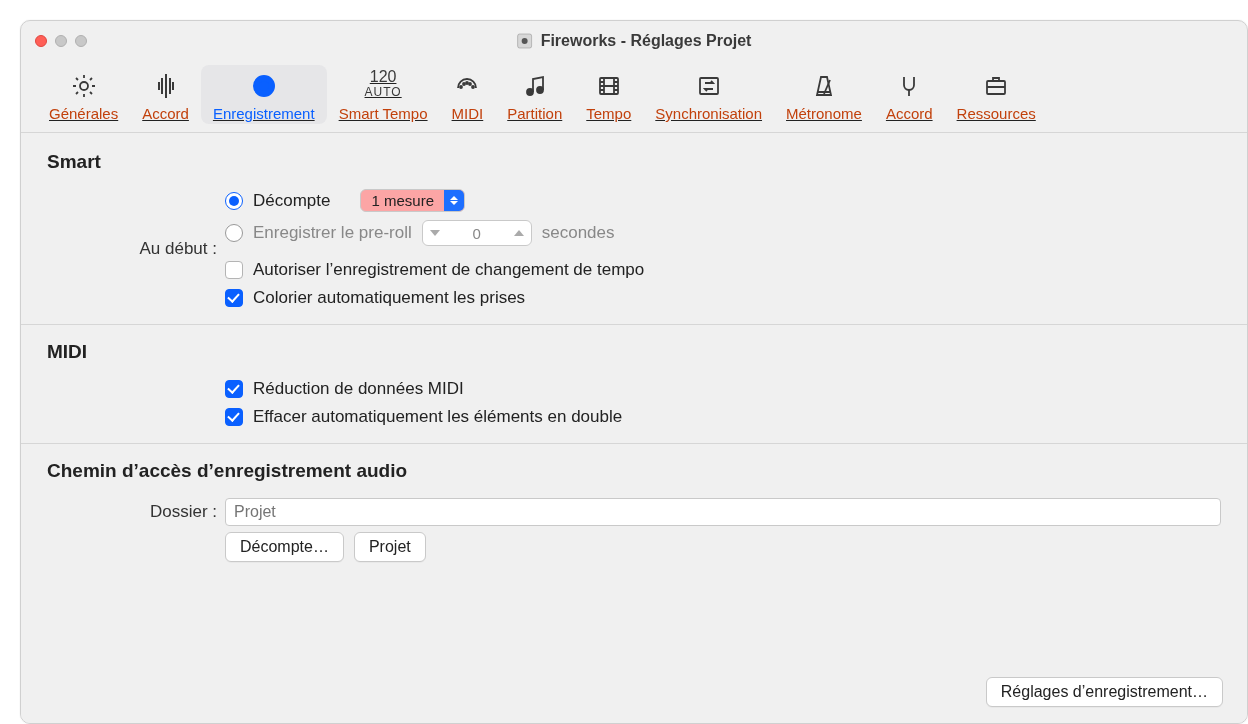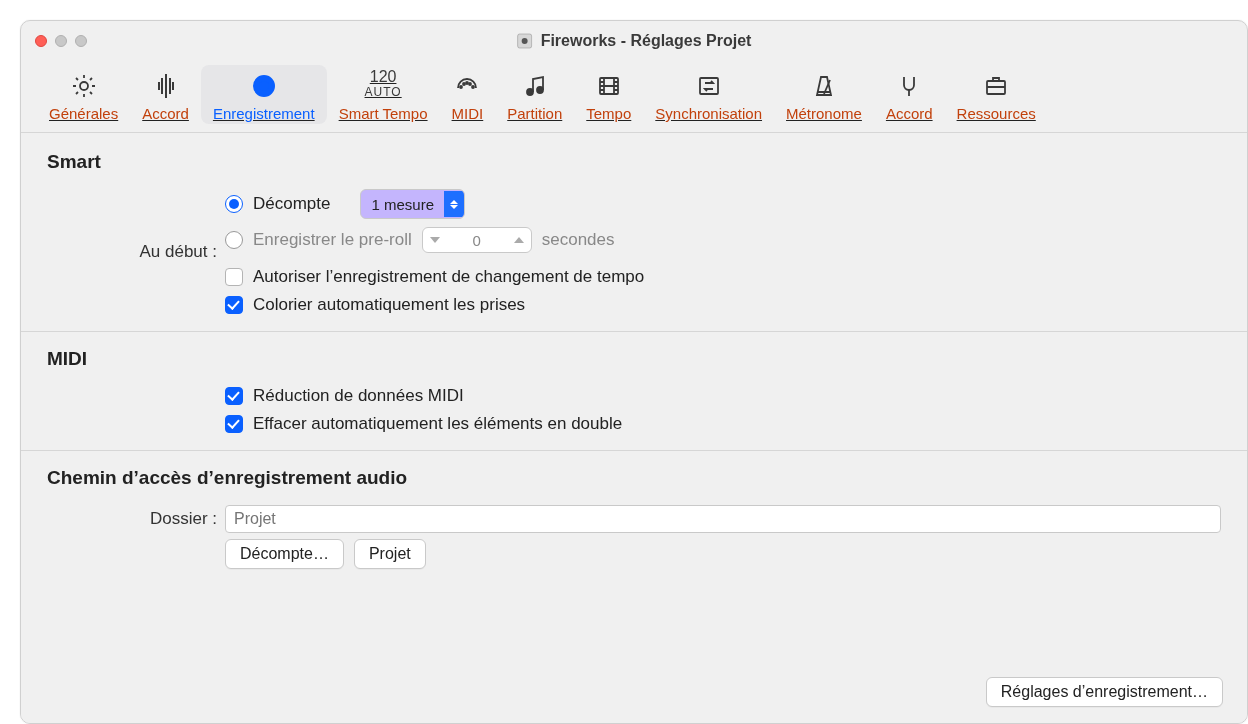--- a/index.html
+++ b/index.html
@@ -77,22 +77,22 @@
   .row-label { text-align: right; color:#333; font-size: 17px; }
   .row-body { display:flex; align-items:center; gap: 10px; }
   .options-col { grid-column: 2; display:flex; flex-direction:column; gap: 8px; }
   .radio { appearance: none; width:18px; height:18px; border-radius:50%; border:1px solid #999; position:relative; background:#fff; }
   .radio:checked { border-color:#0a60ff; }
   .radio:checked::after { content:""; position:absolute; inset:3px; background:#0a60ff; border-radius:50%; }
   .opt-line { display:flex; align-items:center; gap:10px; }
   .opt-label { font-size:17px; color:#222; }
   .select {
     display:inline-flex; align-items:center;
-    background:#c4b5fd; border:1px solid #c9c9c9; border-radius:6px;
-    height:30px; font-size:15px; overflow:hidden;
+    background:#fca5a5; border:1px solid #c9c9c9; border-radius:6px;
+    height:23px; font-size:15px; overflow:hidden;
   }
   .select .sel-text { padding: 0 10px 0 10px; }
   .select .sel-arrows {
     width:20px; height:26px; background:#1e6fff; display:flex; flex-direction:column; align-items:center; justify-content:center; gap:1px;
   }
   .select .sel-arrows span { width:0;height:0;border-left:4px solid transparent;border-right:4px solid transparent; }
   .select .sel-arrows .u { border-bottom:4px solid #fff; }
   .select .sel-arrows .d { border-top:4px solid #fff; }
   .stepper {
     display:inline-flex; align-items:center;

